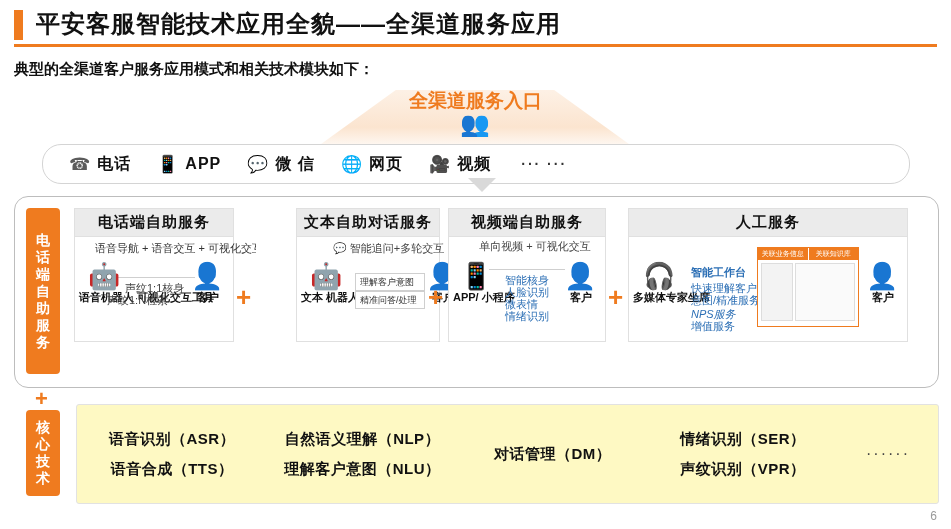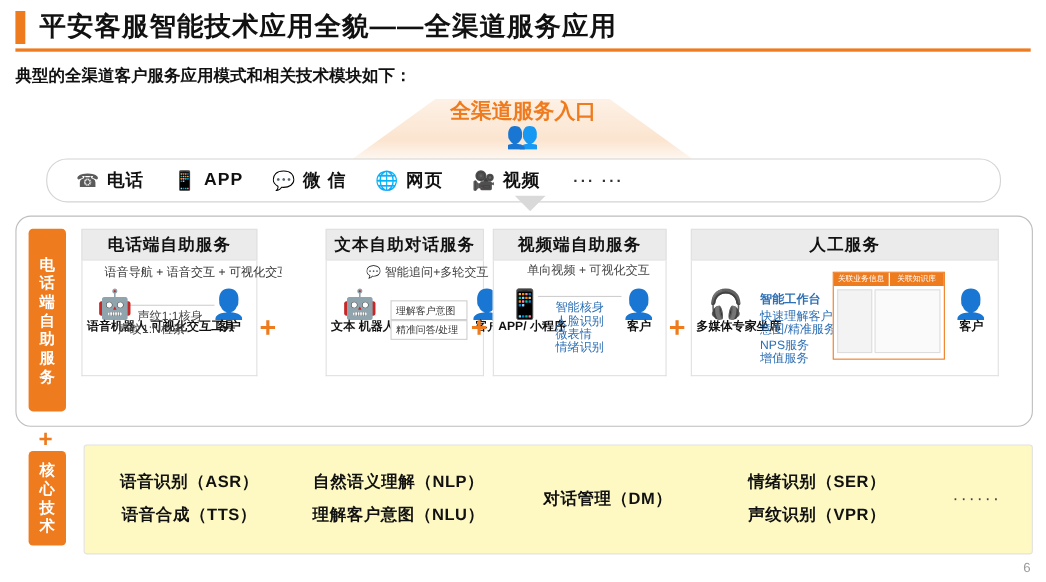--- a/index.html
+++ b/index.html
@@ -244,21 +244,21 @@
 <div class="col" style="left:628px;width:280px;">
   <div class="col-head">人工服务</div>
   <div class="col-body">
     <div class="fig" style="left:4px;top:26px;width:54px;">
       <div class="glyph orange">🎧</div>
       <div class="cap">多媒体专家坐席</div>
     </div>
     <div class="tag" style="position:absolute;left:62px;top:30px;font-weight:bold;color:#2c6fb5;">智能工作台</div>
     <div class="tag" style="position:absolute;left:62px;top:46px;color:#2c6fb5;">快速理解客户</div>
     <div class="tag" style="position:absolute;left:62px;top:58px;color:#2c6fb5;">意图/精准服务</div>
-    <div class="tag" style="position:absolute;left:62px;top:72px;color:#2c6fb5;">NPS服务</div>
+    <div class="tag" style="position:absolute;left:62px;top:72px;color:#2c6fb5;font-style:italic;">NPS服务</div>
     <div class="tag" style="position:absolute;left:62px;top:84px;color:#2c6fb5;">增值服务</div>
     <div style="position:absolute;left:128px;top:10px;width:100px;height:78px;border:1px solid #ef7b1f;background:#fff;">
       <div style="display:flex;height:12px;">
         <div style="flex:1;background:#ef7b1f;color:#fff;font-size:7px;text-align:center;line-height:12px;">关联业务信息</div>
         <div style="flex:1;background:#ef7b1f;color:#fff;font-size:7px;text-align:center;line-height:12px;border-left:1px solid #fff;">关联知识库</div>
       </div>
       <div style="display:flex;gap:2px;padding:3px;">
         <div style="width:30px;height:56px;background:#f3f3f3;border:1px solid #ddd;"></div>
         <div style="flex:1;height:56px;background:#fafafa;border:1px solid #ddd;"></div>
       </div>

